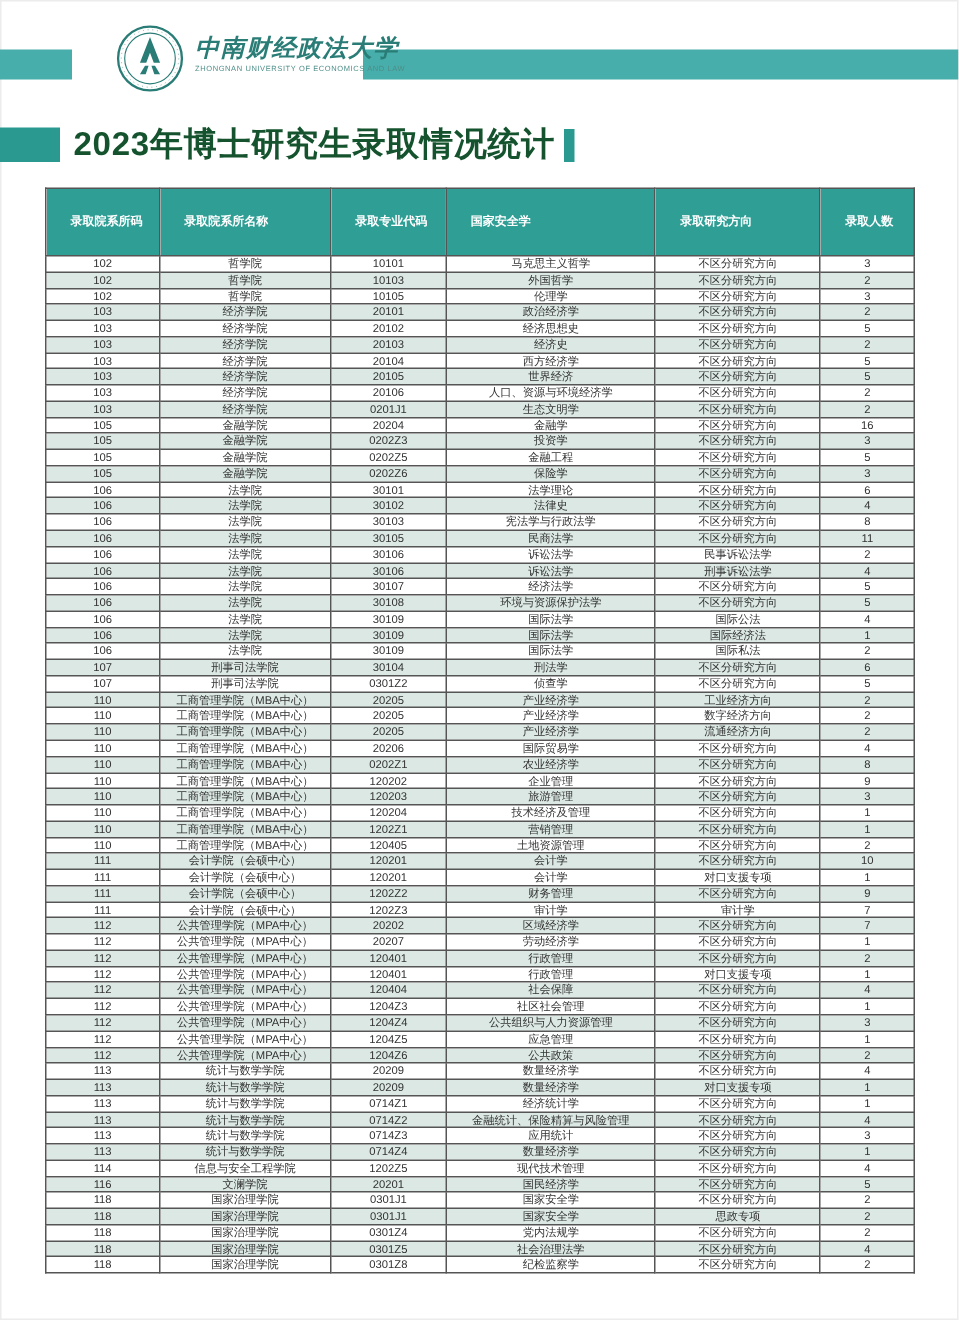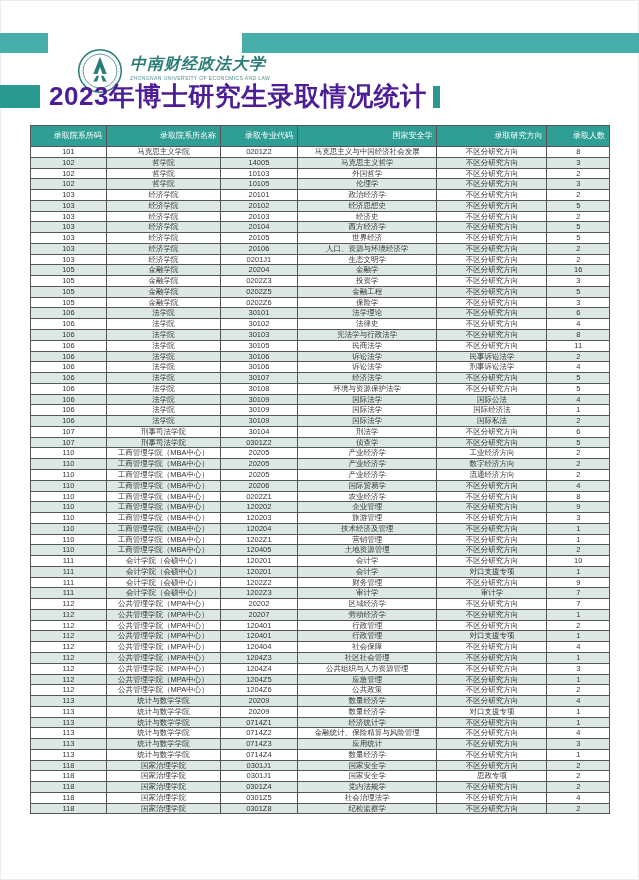--- a/index.html
+++ b/index.html
@@ -17,46 +17,46 @@
     font-family:"Liberation Sans","DejaVu Sans",sans-serif;
   }
   .page{
     position:relative;width:639px;height:880px;background:#ffffff;
     box-shadow:inset 0 0 0 1px #ececec;overflow:hidden;
   }
   
   .bar{position:absolute;height:20px;background:var(--teal-bar);}
   .bar.left{left:0;top:33px;width:48px;}
   .bar.right{left:242px;top:33px;width:397px;}
-  .logo-wrap{position:absolute;left:77px;top:16px;display:flex;align-items:flex-start;margin-top:32px;}
+  .logo-wrap{position:absolute;left:77px;top:16px;display:flex;align-items:flex-start;}
   .seal{width:46px;height:46px;}
   .logo-text{margin-left:7px;padding-top:7px;}
   .uni-cn{
     font-family:"DejaVu Serif","Liberation Serif",serif;
     font-weight:bold;font-style:italic;font-size:16px;line-height:18px;
     color:var(--teal-logo);letter-spacing:1px;white-space:nowrap;
   }
   .uni-en{
     font-size:5px;color:#4e8e88;letter-spacing:0.4px;margin-top:2px;white-space:nowrap;
   }
   
   .title-row{position:absolute;left:0;top:82px;display:flex;align-items:center;}
   .title-sq{width:40px;height:23px;background:var(--teal-accent);}
   .page-title{
-    margin:0 0 0 9px;font-size:26px;font-weight:bold;color:#4c1d95;
+    margin:0 0 0 9px;font-size:22px;font-weight:bold;color:#14532d;
     letter-spacing:0.5px;line-height:28px;white-space:nowrap;
   }
   .title-endbar{width:7px;height:22px;background:var(--teal-accent);margin-left:6px;margin-top:2px;}
   
   .tbl-wrap{position:absolute;left:30px;top:125px;width:580px;}
   table{width:100%;border-collapse:collapse;table-layout:fixed;}
   th{
-    background:var(--teal-header);color:#ffffff;font-weight:normal;
-    font-size:8px;height:12px;line-height:12px;padding:4px;
-    border:1px solid var(--border-col);white-space:nowrap;overflow:hidden;text-align:right;
+    background:var(--teal-header);color:#ffffff;font-weight:bold;
+    font-size:8px;height:12px;line-height:12px;padding:16px;
+    border:1px solid var(--border-col);white-space:nowrap;overflow:hidden;text-align:left;
   }
   td{
     font-size:7.5px;color:var(--text-dark);height:9.76px;line-height:9.76px;
     padding:0 1px;border:1px solid var(--border-col);
     white-space:nowrap;overflow:hidden;text-align:center;
   }
   tbody tr:nth-child(even){background:var(--row-alt);}
   tbody tr:nth-child(odd){background:#ffffff;}
 </style>
 </head>
@@ -104,31 +104,23 @@
             <th>录取院系所码</th>
             <th>录取院系所名称</th>
             <th>录取专业代码</th>
             <th>国家安全学</th>
             <th>录取研究方向</th>
             <th>录取人数</th>
           </tr>
         </thead>
       <tbody>
           <tr>
-            <td>101</td>
-            <td>马克思主义学院</td>
-            <td>0201Z2</td>
-            <td>马克思主义与中国经济社会发展</td>
-            <td>不区分研究方向</td>
-            <td>8</td>
-          </tr>
-          <tr>
             <td>102</td>
             <td>哲学院</td>
-            <td>14005</td>
+            <td>10101</td>
             <td>马克思主义哲学</td>
             <td>不区分研究方向</td>
             <td>3</td>
           </tr>
           <tr>
             <td>102</td>
             <td>哲学院</td>
             <td>10103</td>
             <td>外国哲学</td>
             <td>不区分研究方向</td>
@@ -560,20 +552,36 @@
           </tr>
           <tr>
             <td>113</td>
             <td>统计与数学学院</td>
             <td>0714Z4</td>
             <td>数量经济学</td>
             <td>不区分研究方向</td>
             <td>1</td>
           </tr>
           <tr>
+            <td>114</td>
+            <td>信息与安全工程学院</td>
+            <td>1202Z5</td>
+            <td>现代技术管理</td>
+            <td>不区分研究方向</td>
+            <td>4</td>
+          </tr>
+          <tr>
+            <td>116</td>
+            <td>文澜学院</td>
+            <td>20201</td>
+            <td>国民经济学</td>
+            <td>不区分研究方向</td>
+            <td>5</td>
+          </tr>
+          <tr>
             <td>118</td>
             <td>国家治理学院</td>
             <td>0301J1</td>
             <td>国家安全学</td>
             <td>不区分研究方向</td>
             <td>2</td>
           </tr>
           <tr>
             <td>118</td>
             <td>国家治理学院</td>

